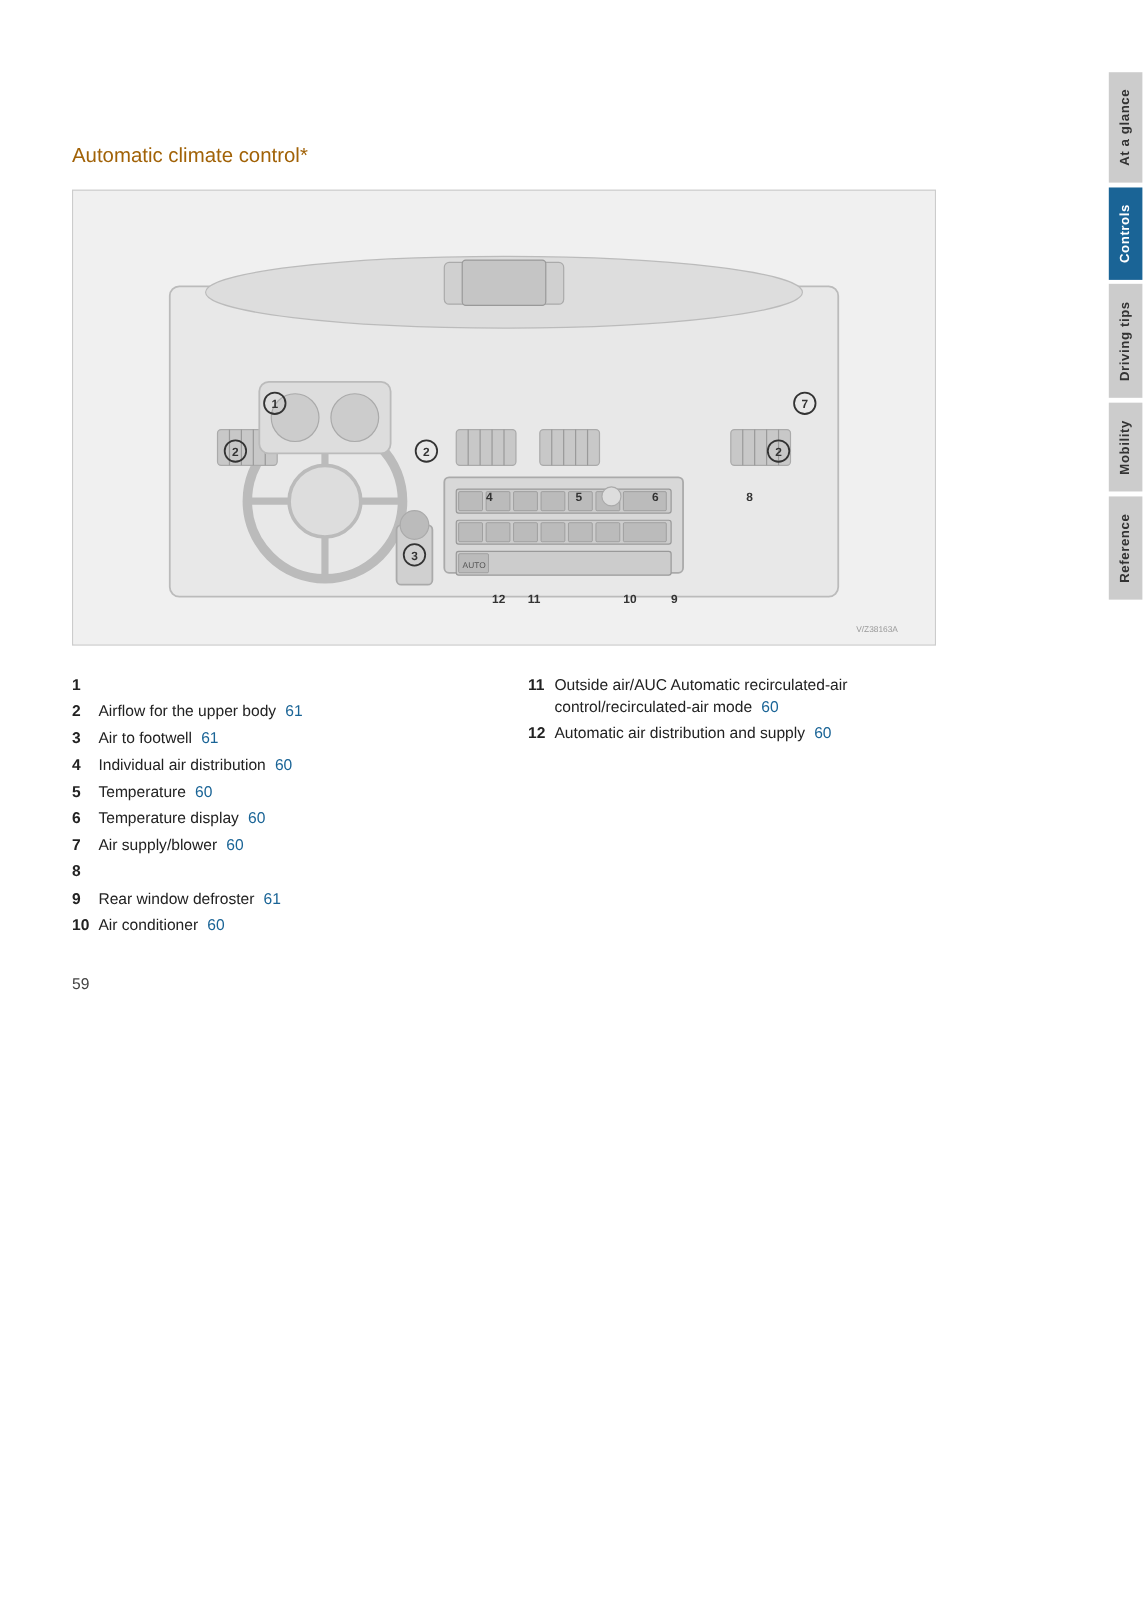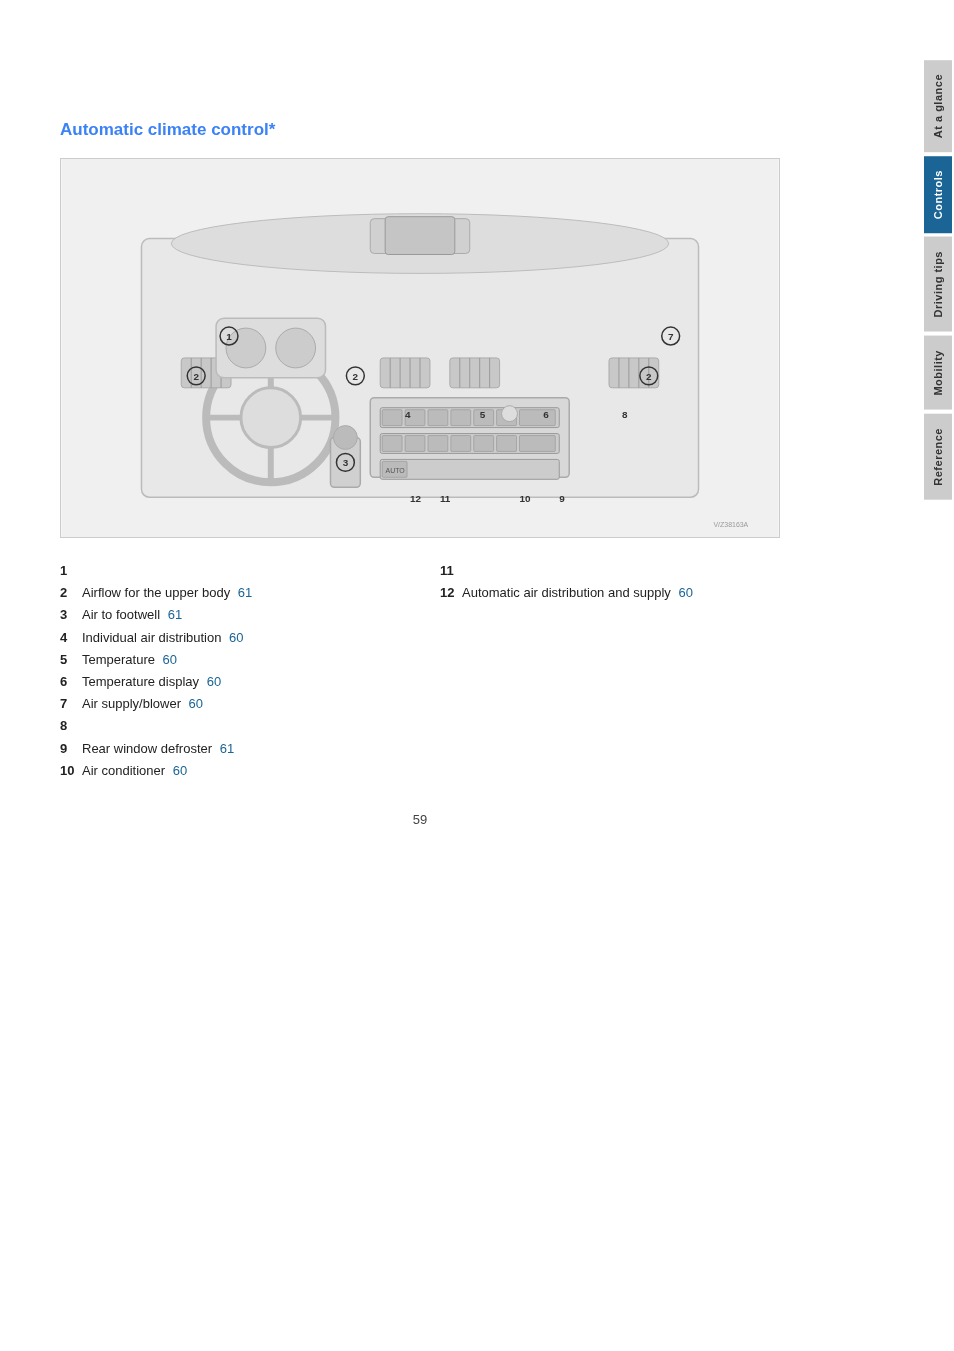--- a/index.html
+++ b/index.html
@@ -61,23 +61,23 @@
 
     
     .main-content {
       padding: 40px 50px 40px 60px;
       width: 920px;
       min-height: 1351px;
     }
 
     
     .section-title {
-      color: #3b82f6;
+      color: #a16207;
       font-size: 17px;
-      font-weight: bold;
+      font-weight: normal;
       margin-bottom: 18px;
       margin-top: 80px;
     }
 
     
     .diagram-container {
       border: 1px solid #ccc;
       background: #f5f5f5;
       width: 720px;
       height: 380px;
@@ -119,21 +119,21 @@
       color: #222;
     }
 
     .item-link {
       color: #1a6496;
       margin-left: 4px;
     }
 
     
     .page-number {
-      text-align: center;
+      text-align: left;
       margin-top: 30px;
       font-size: 13px;
       color: #444;
       width: 720px;
     }
   </style>
 </head>
 <body>
 
 <div class="page-container">
@@ -307,20 +307,21 @@
           <span class="item-number"><b>10</b></span>
           <span class="item-text">Air conditioner <span class="item-link">60</span></span>
         </div>
 
       </div>
 
       <div>
 
         <div class="item-row">
           <span class="item-number"><b>11</b></span>
+          <span class="item-text">Outside air/AUC Automatic recirculated-air control/recirculated-air mode <span class="item-link">60</span></span>
         </div>
 
         <div class="item-row">
           <span class="item-number"><b>12</b></span>
           <span class="item-text">Automatic air distribution and supply <span class="item-link">60</span></span>
         </div>
 
       </div>
     </div>
 

